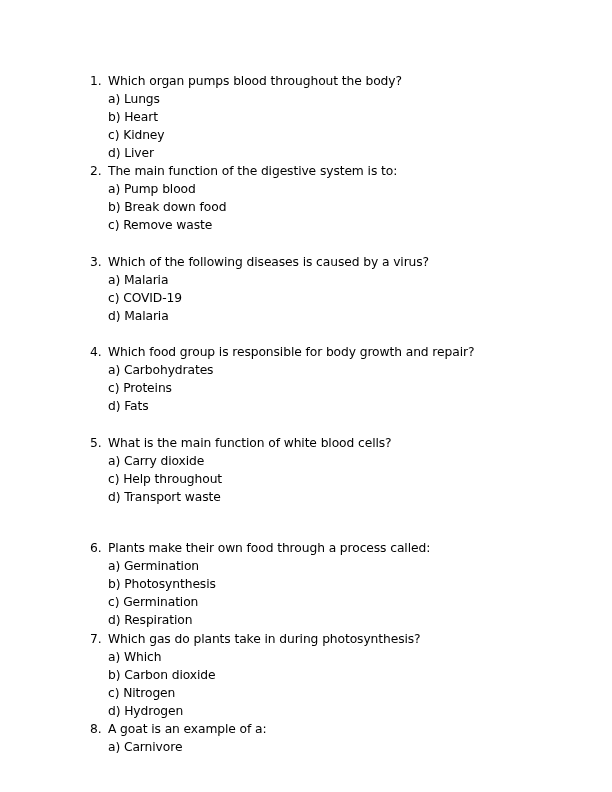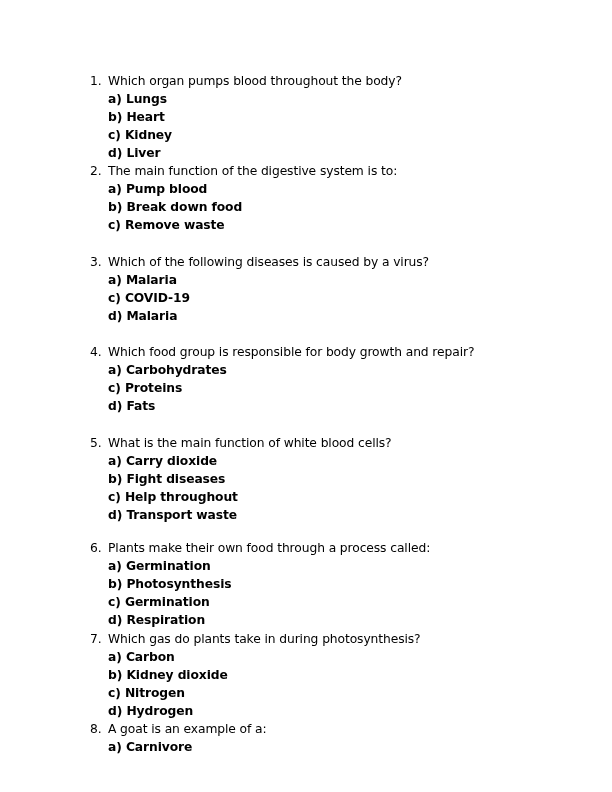--- a/index.html
+++ b/index.html
@@ -2,21 +2,21 @@
 <html><head>
   <meta charset="utf-8">
   <style>
     html, body { margin: 0; padding: 0; background: #ffffff; }
     body { width: 612px; height: 792px; position: relative; overflow: hidden;
       font-family: "DejaVu Sans", sans-serif; color: #000; }
     .page { position: absolute; left: 0; top: 0; width: 612px; height: 792px; }
     .q { position: absolute; left: 90px; font-size: 12.3px; line-height: 18px; letter-spacing: -0.1px; }
     .qline { display: flex; white-space: nowrap; height: 18px; }
     .qnum { width: 18px; }
-    .opt { padding-left: 18px; white-space: nowrap; height: 18px; font-weight: bold; }
+    .opt { padding-left: 18px; white-space: nowrap; height: 18px; }
   </style>
 </head>
 <body>
 
 <div class="page">
   <div class="q" style="top:72px">
     <div class="qline">
         <span class="qnum">1.</span>
         <span>Which organ pumps blood throughout the body?</span>
       </div>
@@ -51,41 +51,40 @@
     <div class="opt">a) Carbohydrates</div>
     <div class="opt">c) Proteins</div>
     <div class="opt">d) Fats</div>
   </div>
   <div class="q" style="top:434px">
     <div class="qline">
         <span class="qnum">5.</span>
         <span>What is the main function of white blood cells?</span>
       </div>
     <div class="opt">a) Carry dioxide</div>
-    <div class="opt">b) Fight diseases</div>
     <div class="opt">c) Help throughout</div>
     <div class="opt">d) Transport waste</div>
   </div>
   <div class="q" style="top:539px">
     <div class="qline">
         <span class="qnum">6.</span>
         <span>Plants make their own food through a process called:</span>
       </div>
     <div class="opt">a) Germination</div>
     <div class="opt">b) Photosynthesis</div>
     <div class="opt">c) Germination</div>
     <div class="opt">d) Respiration</div>
   </div>
   <div class="q" style="top:630px">
     <div class="qline">
         <span class="qnum">7.</span>
         <span>Which gas do plants take in during photosynthesis?</span>
       </div>
-    <div class="opt">a) Carbon</div>
-    <div class="opt">b) Kidney dioxide</div>
+    <div class="opt">a) Which</div>
+    <div class="opt">b) Carbon dioxide</div>
     <div class="opt">c) Nitrogen</div>
     <div class="opt">d) Hydrogen</div>
   </div>
   <div class="q" style="top:720px">
     <div class="qline">
         <span class="qnum">8.</span>
         <span>A goat is an example of a:</span>
       </div>
     <div class="opt">a) Carnivore</div>
   </div>

